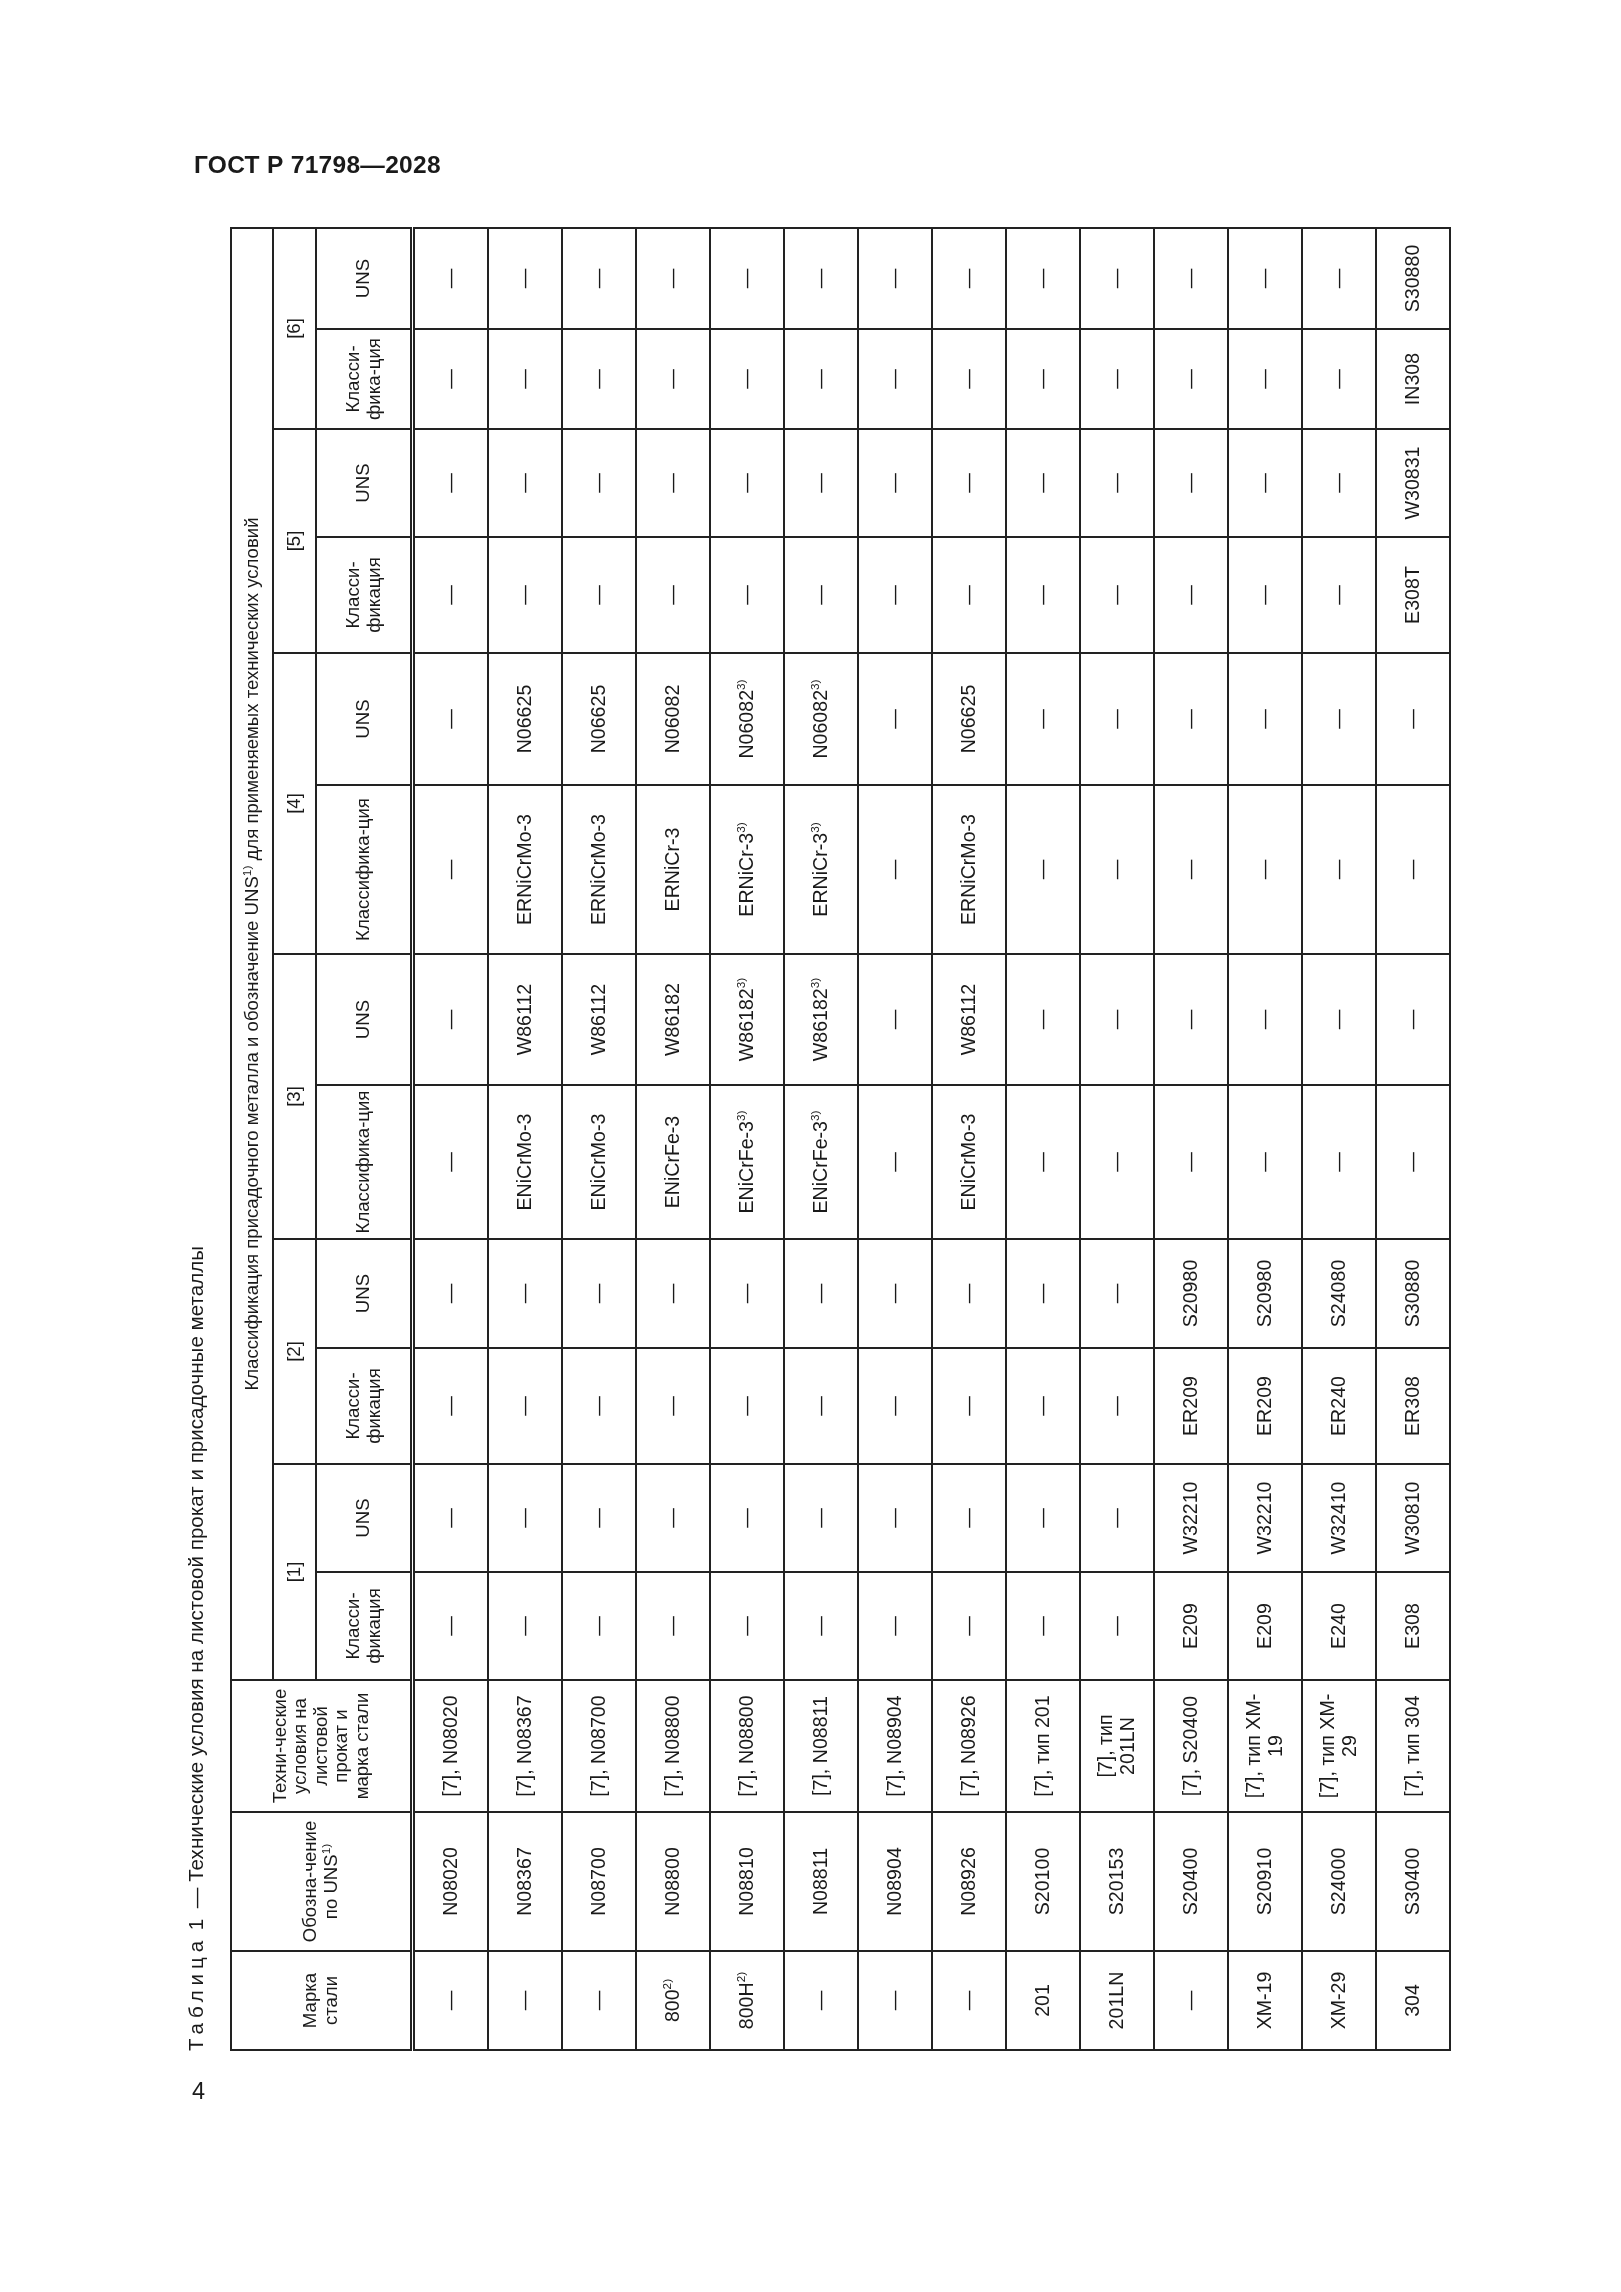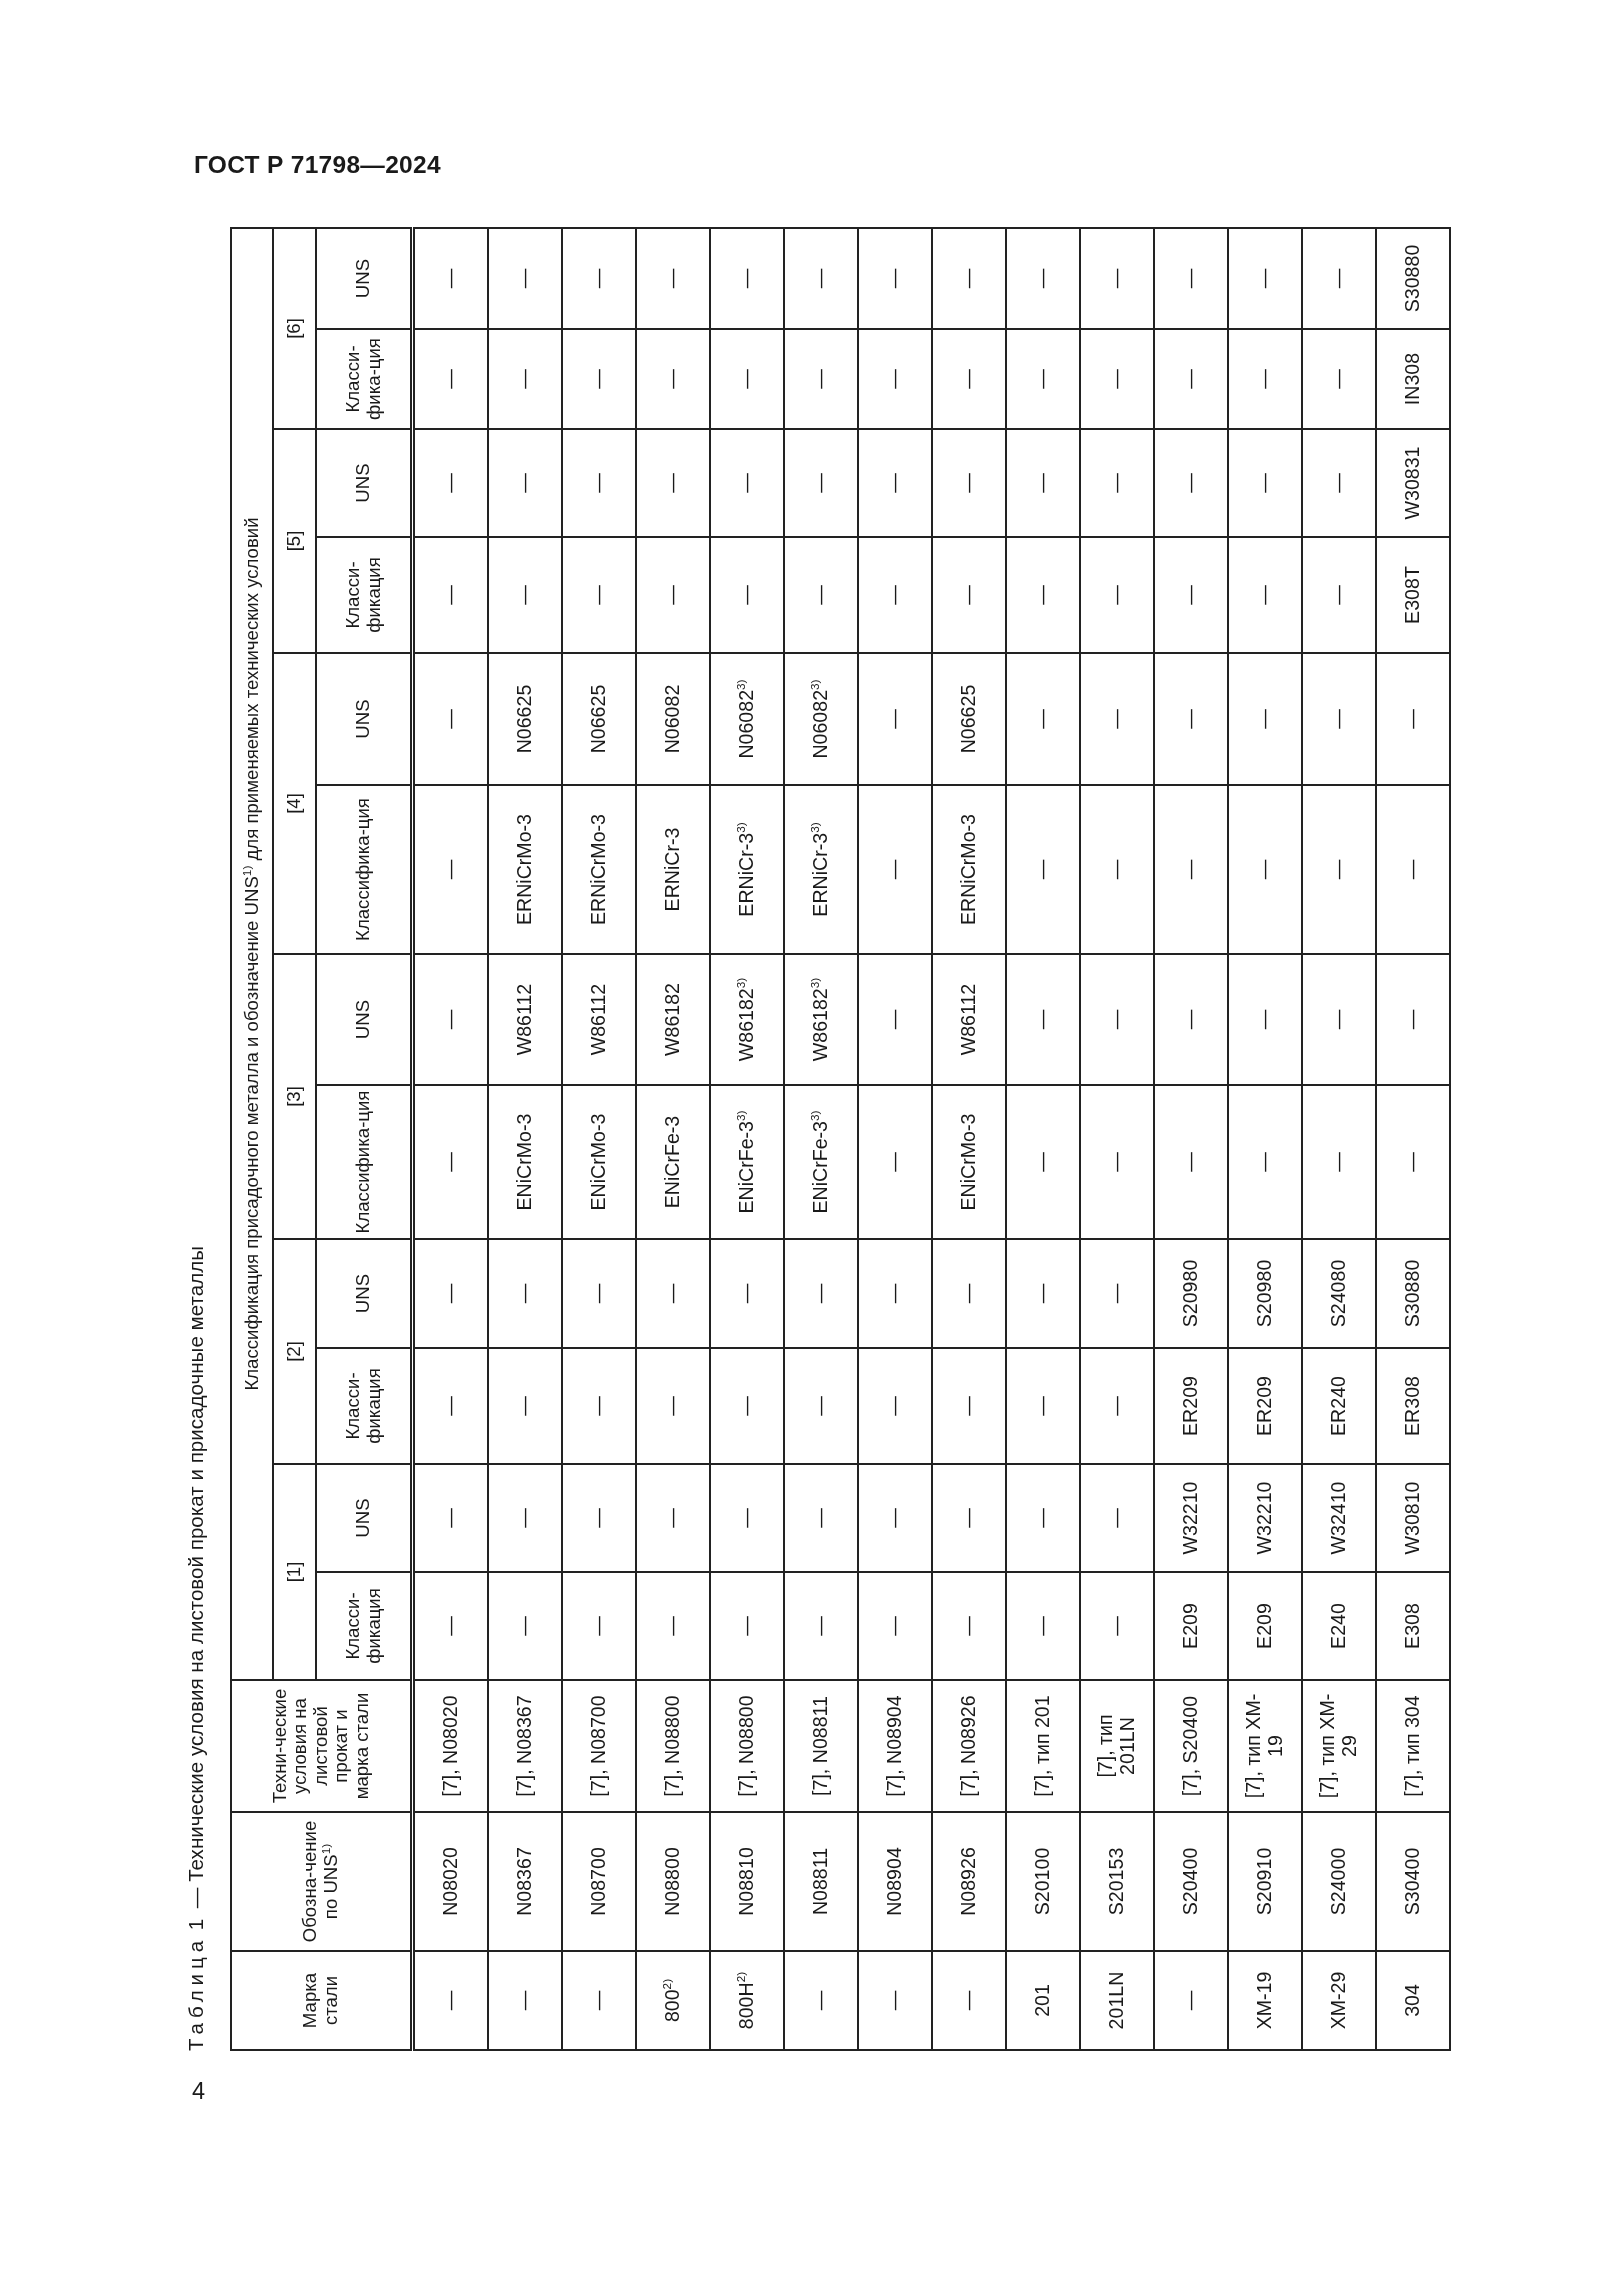--- a/index.html
+++ b/index.html
@@ -20,21 +20,21 @@
   tr.hB th { height:41px; }
   tr.hC th { height:93px; }
   tr.data td { height:72px; }
   tr.data:first-of-type td { }
   tbody tr:first-child td { border-top:5.9px double #222; }
   sup { font-size:11.8px; vertical-align:top; position:relative; top:-4.9px; }
 </style>
 </head>
 <body>
 
-<div class="doc-header">ГОСТ Р 71798—2024</div>
+<div class="doc-header">ГОСТ Р 71798—2028</div>
 
 <div class="caption">
   <span class="spaced">Таблица</span>
   <span class="spaced">1</span>
   <span>— Технические условия на листовой прокат и присадочные металлы</span>
 </div>
 
 <div class="page-number">4</div>
 
 <div class="rot">

